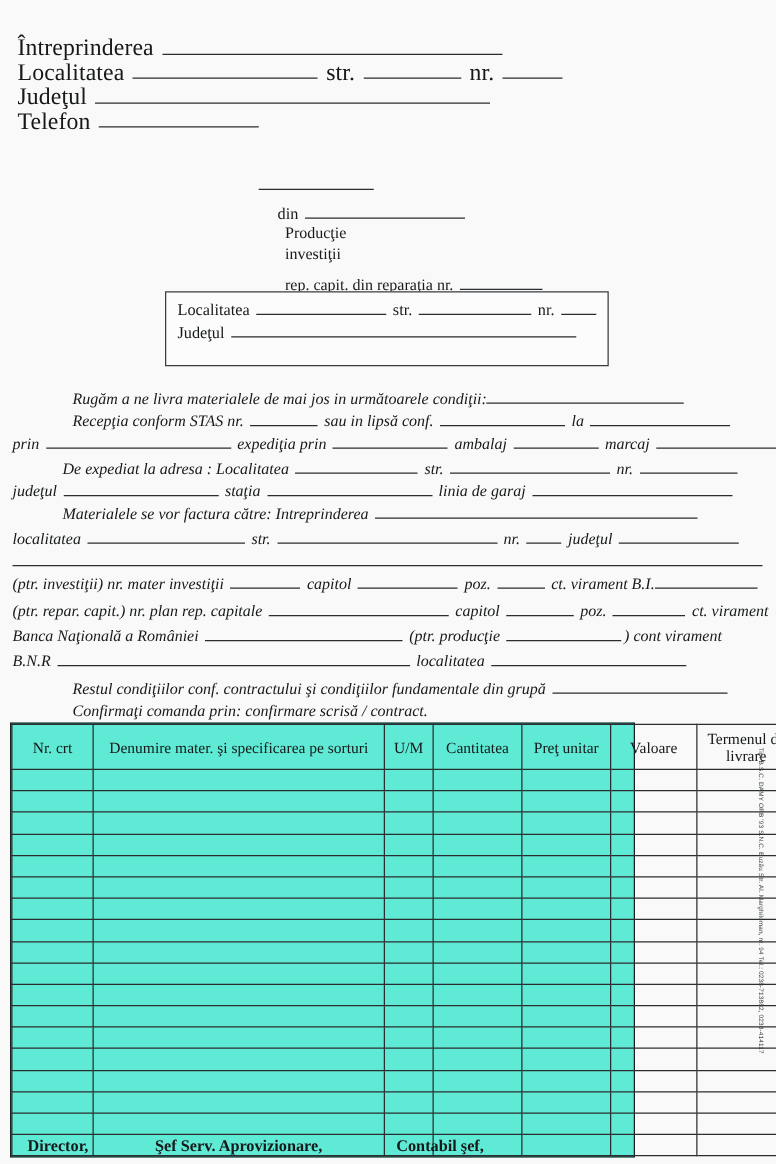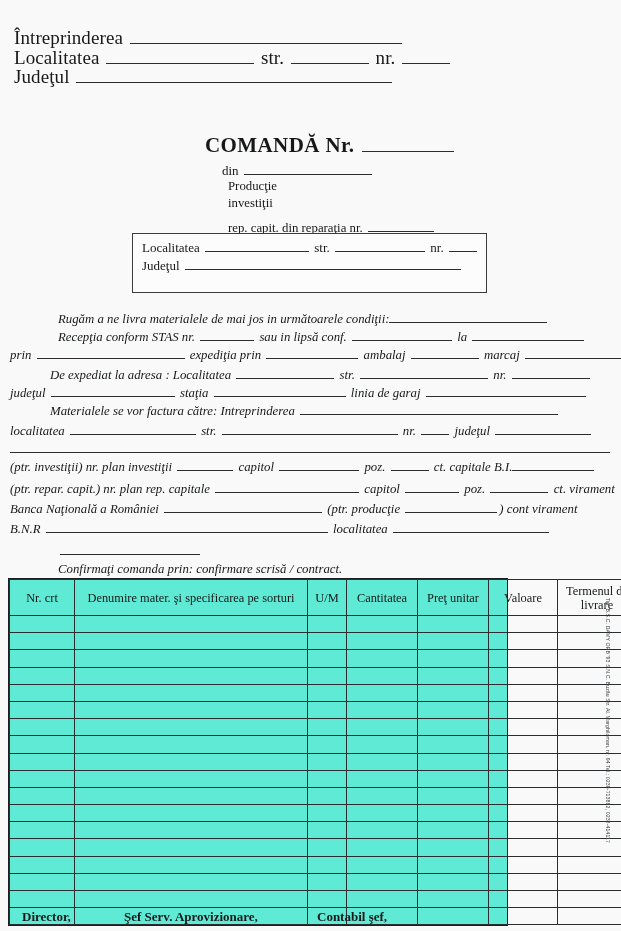--- a/index.html
+++ b/index.html
@@ -206,25 +206,28 @@
       <span class="rule" style="width:78px"></span>
       <span class="lbl">nr.</span>
       <span class="rule" style="width:48px"></span>
     </div>
 
     <div class="row">
       <span class="lbl">Judeţul</span>
       <span class="rule" style="width:316px"></span>
     </div>
 
+    <div class="row">
+      <span class="lbl">Telefon</span>
+      <span class="rule" style="width:128px"></span>
+    </div>
   </div>
 
   <div class="titleblock">
     <div class="title">
-      <span>COMANDĂ Nr.</span>
       <span class="rule" style="width:92px"></span>
     </div>
 
     <div class="din">
       <span>din</span>
       <span class="rule" style="width:128px"></span>
     </div>
 
     <div class="subline sub1">
       <span>Producţie</span>
@@ -309,27 +312,27 @@
       <span class="rule" style="width:176px"></span>
       <span>nr.</span>
       <span class="rule" style="width:28px"></span>
       <span>judeţul</span>
       <span class="rule" style="width:96px"></span>
     </div>
 
     <div class="sep" style="top:140px"></div>
 
     <div class="bl ind0" style="top:148px">
-      <span>(ptr. investiţii) nr. plan investiţii</span>
+      <span>(ptr. investiţii) nr. mater investiţii</span>
       <span class="rule" style="width:56px"></span>
       <span>capitol</span>
       <span class="rule" style="width:80px"></span>
       <span>poz.</span>
       <span class="rule" style="width:38px"></span>
-      <span>ct. capitale B.I.</span><span class="rule" style="width:82px;margin-left:0"></span>
+      <span>ct. virament B.I.</span><span class="rule" style="width:82px;margin-left:0"></span>
     </div>
 
     <div class="bl ind0" style="top:170px">
       <span>(ptr. repar. capit.) nr. plan rep. capitale</span>
       <span class="rule" style="width:144px"></span>
       <span>capitol</span>
       <span class="rule" style="width:54px"></span>
       <span>poz.</span>
       <span class="rule" style="width:58px"></span>
       <span>ct. virament</span>
@@ -343,20 +346,21 @@
     </div>
 
     <div class="bl ind0" style="top:210px">
       <span>B.N.R</span>
       <span class="rule" style="width:282px"></span>
       <span>localitatea</span>
       <span class="rule" style="width:156px"></span>
     </div>
 
     <div class="bl ind1" style="top:232px">
+      <span>Restul condiţiilor conf. contractului şi condiţiilor fundamentale din grupă</span>
       <span class="rule" style="width:140px"></span>
     </div>
 
     <div class="bl ind1" style="top:250px">
       <span>Confirmaţi comanda prin: confirmare scrisă / contract.</span>
     </div>
   </div>
 
   <div class="tablewrap">
     <table class="grid">

